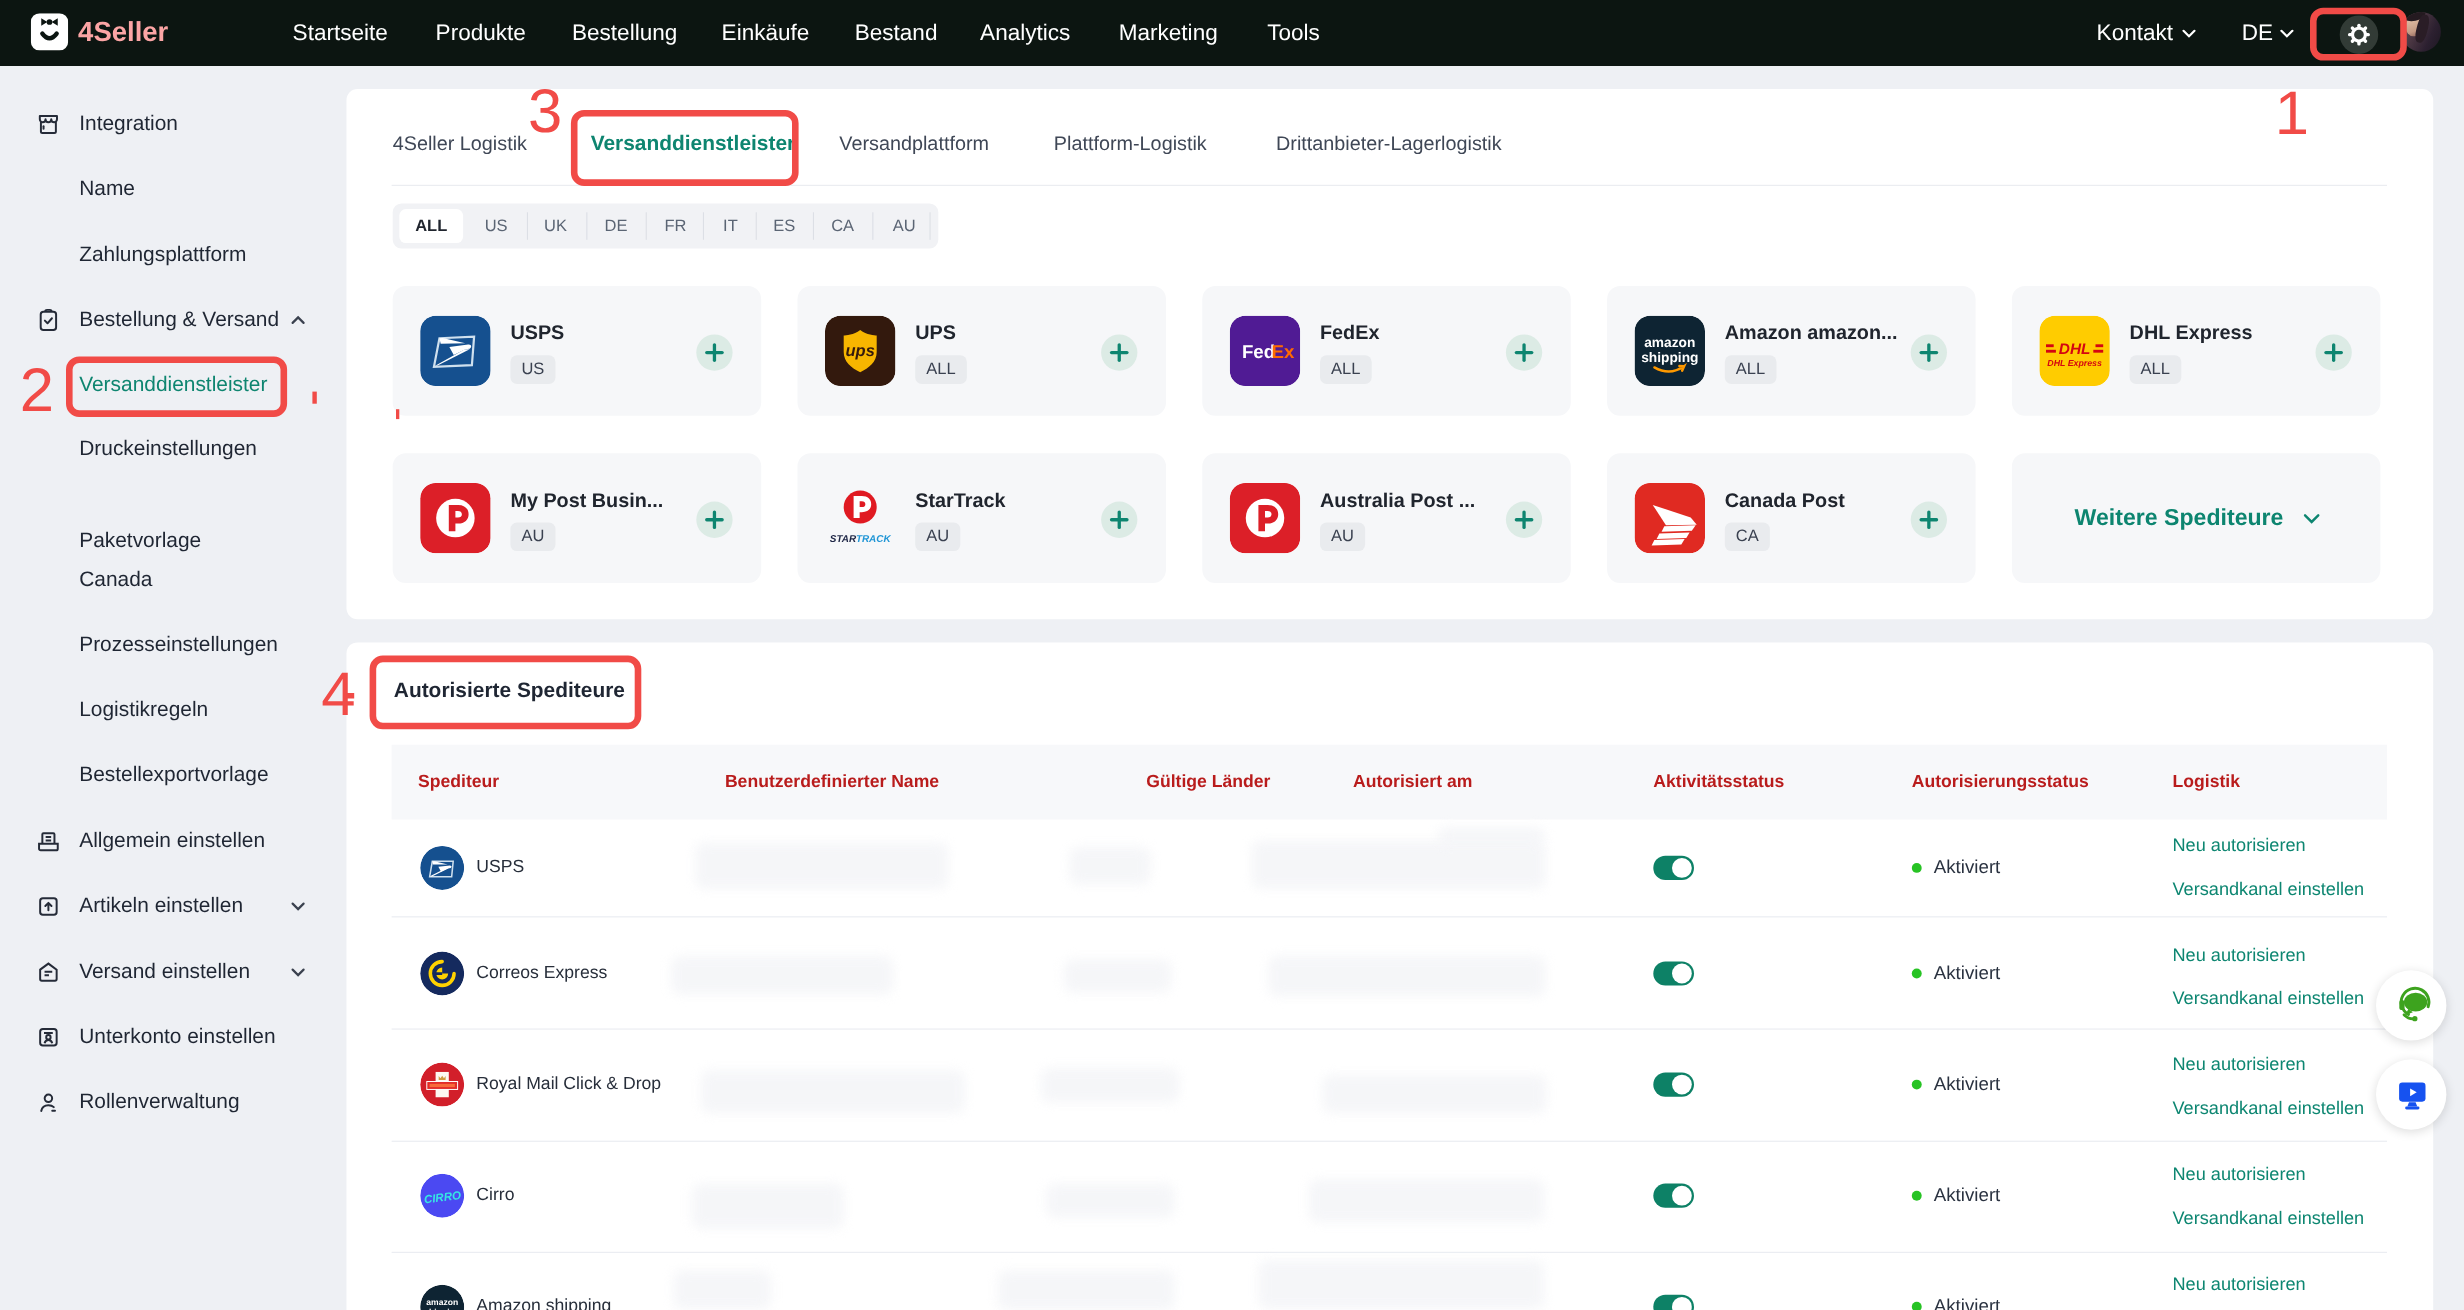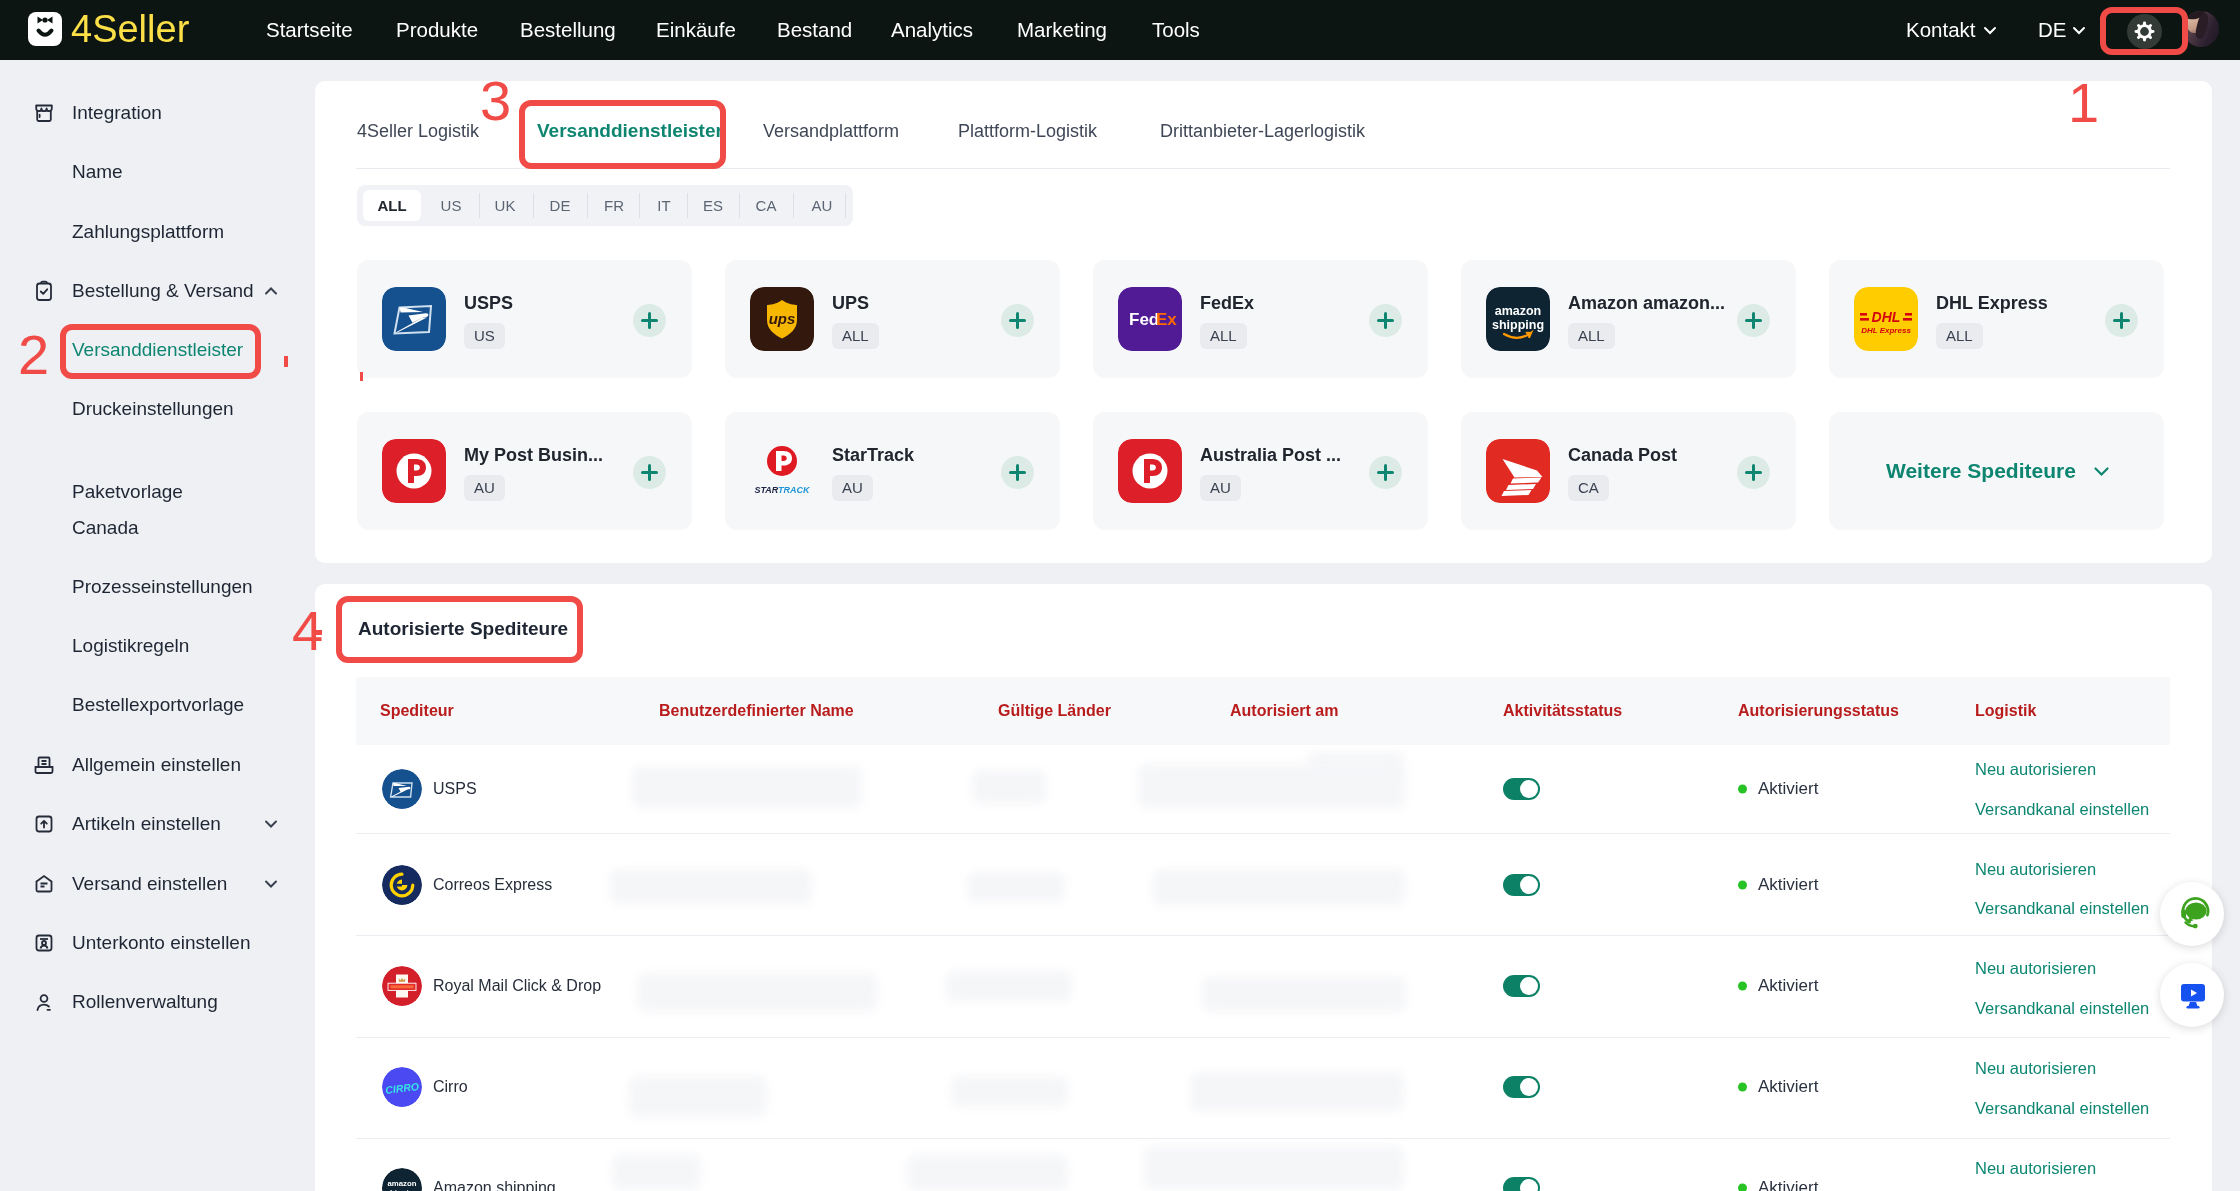--- a/index.html
+++ b/index.html
@@ -46,21 +46,21 @@
 </head>
 <body>
 
 <div id="nav">
   <svg class="abs" style="left:28px;top:12px" width="34" height="34" viewBox="0 0 34 34">
     <rect x="0" y="0" width="34" height="34" rx="8" fill="#fff"></rect>
     <path d="M9.5 4.5 L15 8 L9.5 11.5 Z M24.5 4.5 L19 8 L24.5 11.5 Z" fill="#0c1511"></path>
     <circle cx="17" cy="8" r="2.6" fill="#0c1511"></circle>
     <path d="M10.5 18.5 q6.5 8.5 13 0" stroke="#0c1511" stroke-width="4" fill="none" stroke-linecap="round"></path>
   </svg>
-  <div class="abs" style="left:71px;top:0;height:60px;line-height:58px;color:#fde047;font-size:38px;font-weight:400">4Seller</div>
+  <div class="abs" style="left:71px;top:0;height:60px;line-height:58px;color:#fca5a5;font-size:25px;font-weight:700">4Seller</div>
   <div class="navitem" style="left:266px">Startseite</div>
   <div class="navitem" style="left:396px">Produkte</div>
   <div class="navitem" style="left:520px">Bestellung</div>
   <div class="navitem" style="left:656px">Einkäufe</div>
   <div class="navitem" style="left:777px">Bestand</div>
   <div class="navitem" style="left:891px">Analytics</div>
   <div class="navitem" style="left:1017px">Marketing</div>
   <div class="navitem" style="left:1152px">Tools</div>
   <div class="navitem" style="left:1906px">Kontakt</div>
   <svg class="abs" style="left:1983px;top:26px" width="14" height="9" viewBox="0 0 14 9">
@@ -289,21 +289,21 @@
       <path d="M2.5 2.5 L8.5 8.5 L14.5 2.5" stroke="#0d8570" stroke-width="2.2" fill="none" stroke-linecap="round"></path>
     </svg>
 </div>
 
 <div class="panel" style="left:315px;top:584px;width:1897px;height:607px;border-radius:10px 10px 0 0"></div>
 <div class="abs" style="left:358px;top:618px;font-size:19px;font-weight:700;color:#1f2633">Autorisierte Spediteure</div>
 
 <div class="abs" style="left:356px;top:677px;width:1814px;height:68px;background:#f7f8fa"></div>
 <div class="th" style="left:380px">Spediteur</div>
 <div class="th" style="left:659px">Benutzerdefinierter Name</div>
-<div class="th" style="left:998px">Gültige Länder</div>
+<div class="th" style="left:1042px">Gültige Länder</div>
 <div class="th" style="left:1230px">Autorisiert am</div>
 <div class="th" style="left:1503px">Aktivitätsstatus</div>
 <div class="th" style="left:1738px">Autorisierungsstatus</div>
 <div class="th" style="left:1975px">Logistik</div>
 
 <div class="rowdiv" style="top:833px"></div>
 <div class="rowdiv" style="top:935px"></div>
 <div class="rowdiv" style="top:1037px"></div>
 <div class="rowdiv" style="top:1138px"></div>
 

